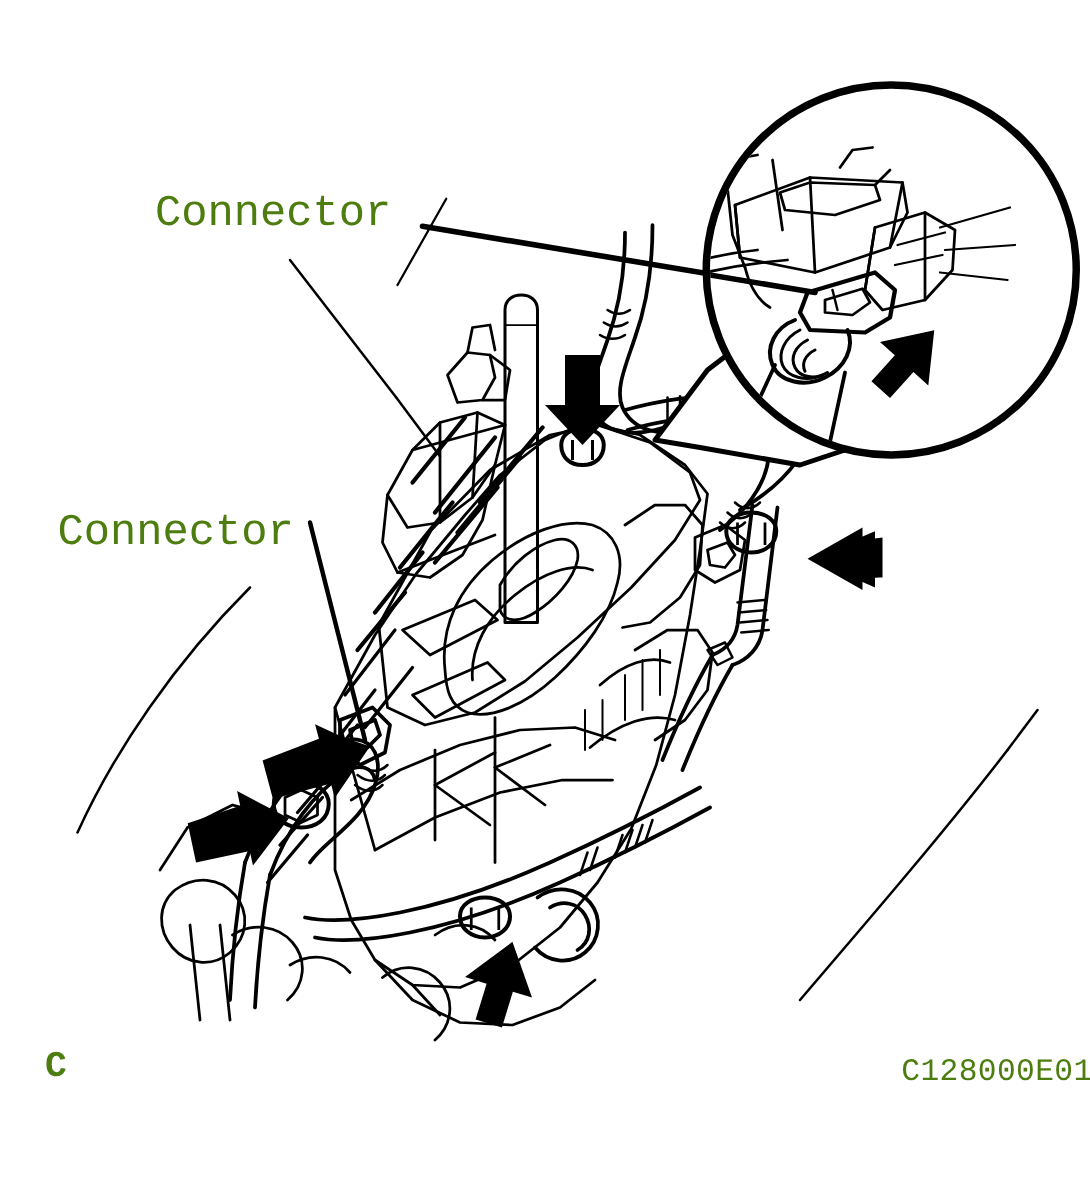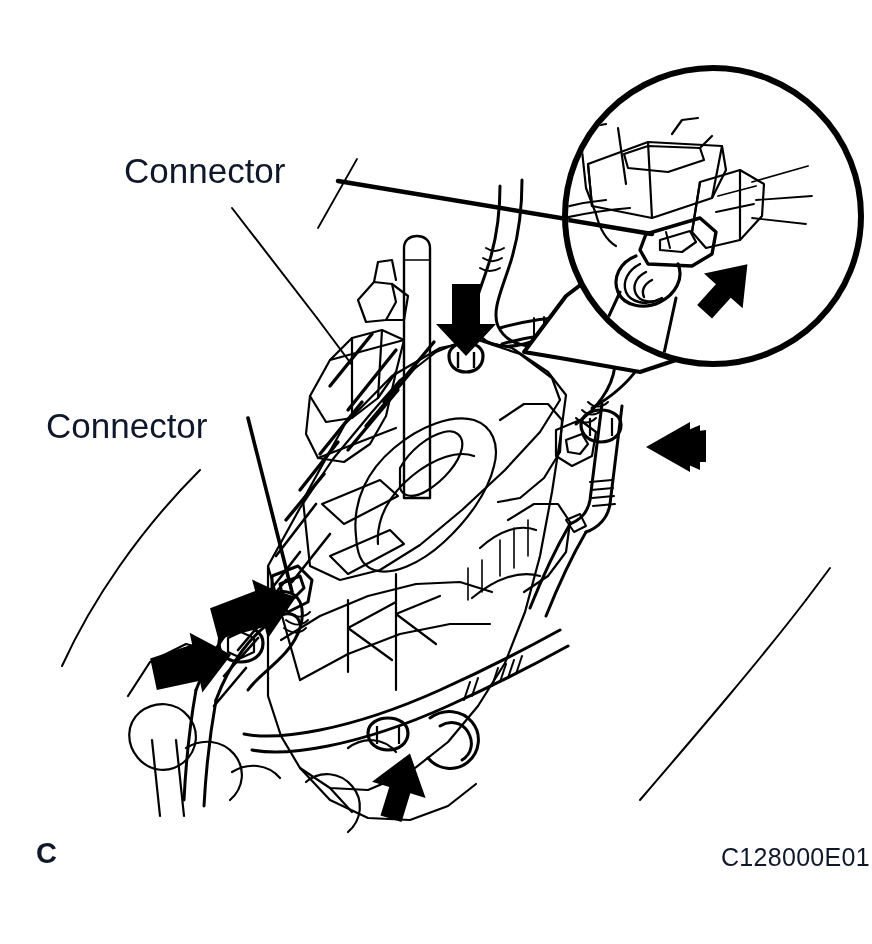--- a/index.html
+++ b/index.html
@@ -19,22 +19,22 @@
   }
   #figure {
     position: absolute;
     left: 0;
     top: 0;
     width: 872px;
     height: 944px;
   }
   .lbl {
     position: absolute;
-    font-family: Liberation Sans, sans-serif;
-    color: #0f172a;
+    font-family: Liberation Mono, monospace;
+    color: #4d7c0f;
     white-space: nowrap;
     letter-spacing: 0px;
   }
   #label-connector-top {
     left: 124px;
     top: 151px;
     font-size: 35px;
   }
   #label-connector-bottom {
     left: 46px;

